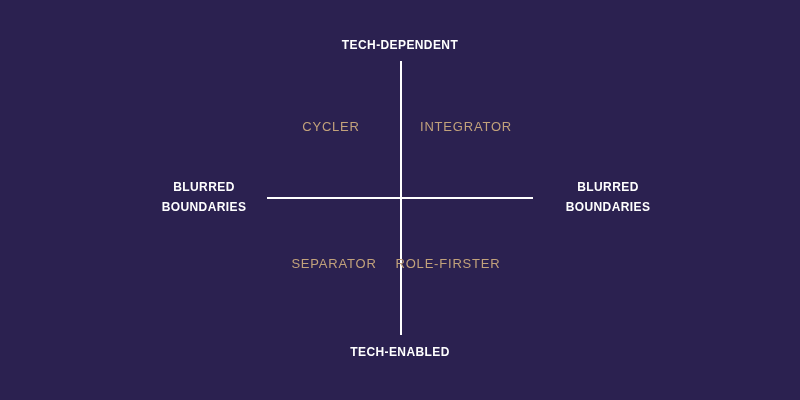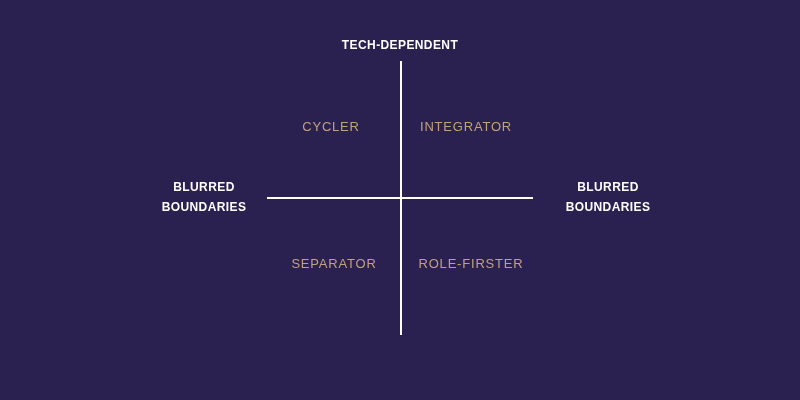--- a/index.html
+++ b/index.html
@@ -50,33 +50,34 @@
     transform: translate(-50%, -50%);
     color: var(--quad-text, #C2A27B);
     font-size: 13px;
     font-weight: 400;
     letter-spacing: 0.8px;
     white-space: nowrap;
   }
   .quadrant-label.top-left     { left: 331px; top: 126px; }
   .quadrant-label.top-right    { left: 466px; top: 126px; }
   .quadrant-label.bottom-left  { left: 334px; top: 263px; }
-  .quadrant-label.bottom-right { left: 471px; top: 263px; }
+  .quadrant-label.bottom-right { left: 448px; top: 263px; }
 </style>
 </head>
 <body>
 
 <div class="canvas" style="--bg: #2B2150; --line: #FFFFFF; --axis-text: #FFFFFF; --quad-text: #C2A27B;">
 
   <div class="axis-line vertical"></div>
 
   <div class="axis-line horizontal"></div>
 
   <div class="axis-label top">TECH-DEPENDENT</div>
 
+  <div class="axis-label bottom">TECH-ENABLED</div>
 
   <div class="axis-label left">BLURRED
 BOUNDARIES</div>
 
   <div class="axis-label right">BLURRED
 BOUNDARIES</div>
 
   <div class="quadrant-label top-left">CYCLER</div>
 
   <div class="quadrant-label bottom-left">SEPARATOR</div>

